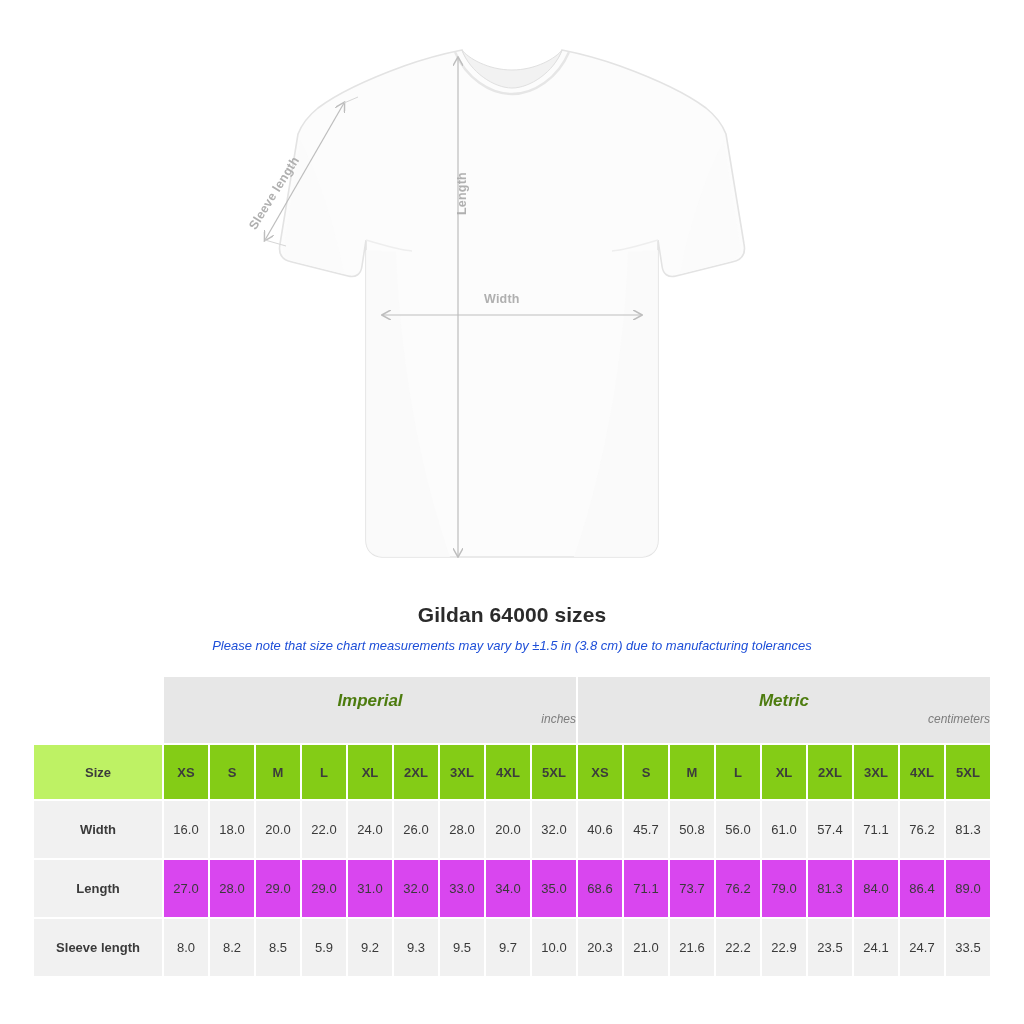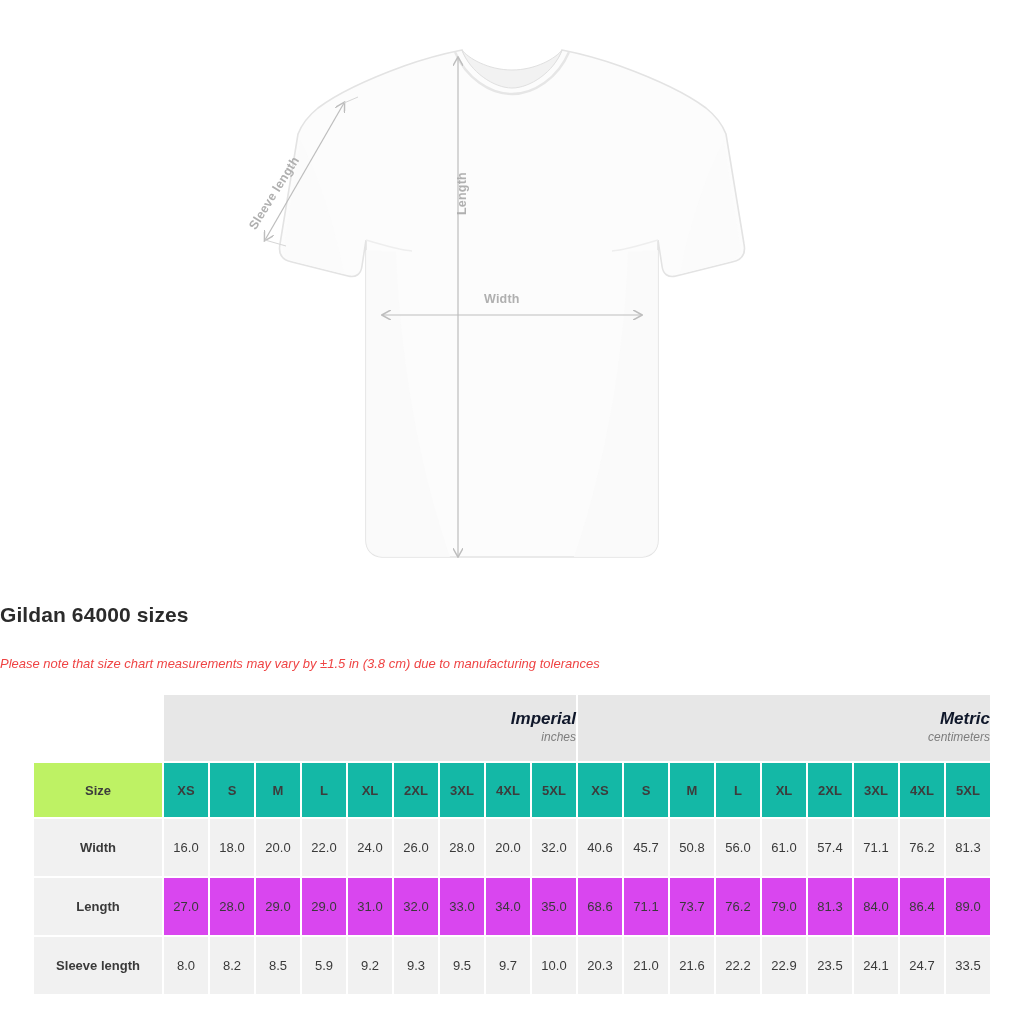--- a/index.html
+++ b/index.html
@@ -31,34 +31,34 @@
     font-weight: bold;
     letter-spacing: .2px;
     white-space: nowrap;
   }
   #label-width  { left: 484px; top: 292px; }
   #label-length { left: 455px; top: 215px; transform: rotate(-90deg); transform-origin: left top; }
   #label-sleeve { left: 258px; top: 218px; transform: rotate(-58deg); transform-origin: left bottom; }
 
   
   .title-block {
-    text-align: left;
+    text-align: center;
     margin-top: 18px;
   }
   .chart-title {
     font-size: 21px;
     font-weight: bold;
     color: #2b2b2b;
     letter-spacing: .1px;
   }
   .chart-note {
-    margin-top: 29px;
+    margin-top: 11px;
     font-size: 13px;
     font-style: italic;
-    color: #ef4444;
+    color: #1d4ed8;
   }
 
   
   .table-wrap {
     margin: 22px 32px 0 32px;
   }
   table.size-table {
     width: 960px;
     border-collapse: collapse;
     table-layout: fixed;
@@ -75,36 +75,35 @@
   }
   
   .unit-cell {
     background: #e7e7e7 !important;
     height: 68px !important;
   }
   .unit-name {
     font-size: 17px;
     font-style: italic;
     font-weight: bold;
-    color: #0f172a;
+    color: #4d7c0f;
     line-height: 1.15;
-    text-align: right;
   }
   .unit-sub {
     font-size: 12px;
     font-style: italic;
     color: #7d7d7d;
     line-height: 1.6;
     text-align: right;
   }
   .corner-cell { background: #ffffff !important; border-color: #ffffff !important; }
 
   
   tr.sizes-row td {
-    background: #14b8a6;
+    background: #84cc16;
     font-weight: bold;
     font-size: 13px;
     color: #3c3c3c;
     height: 56px;
   }
   tr.sizes-row td.rowhead {
     background: #bef264;
     font-weight: bold;
   }
   

